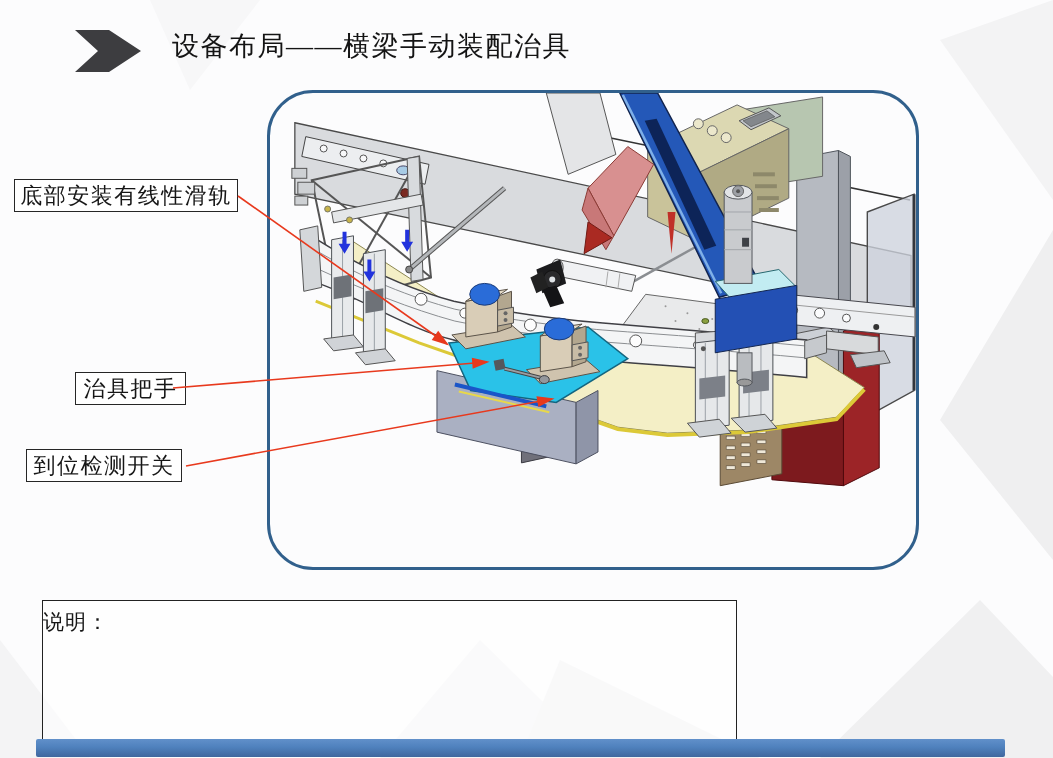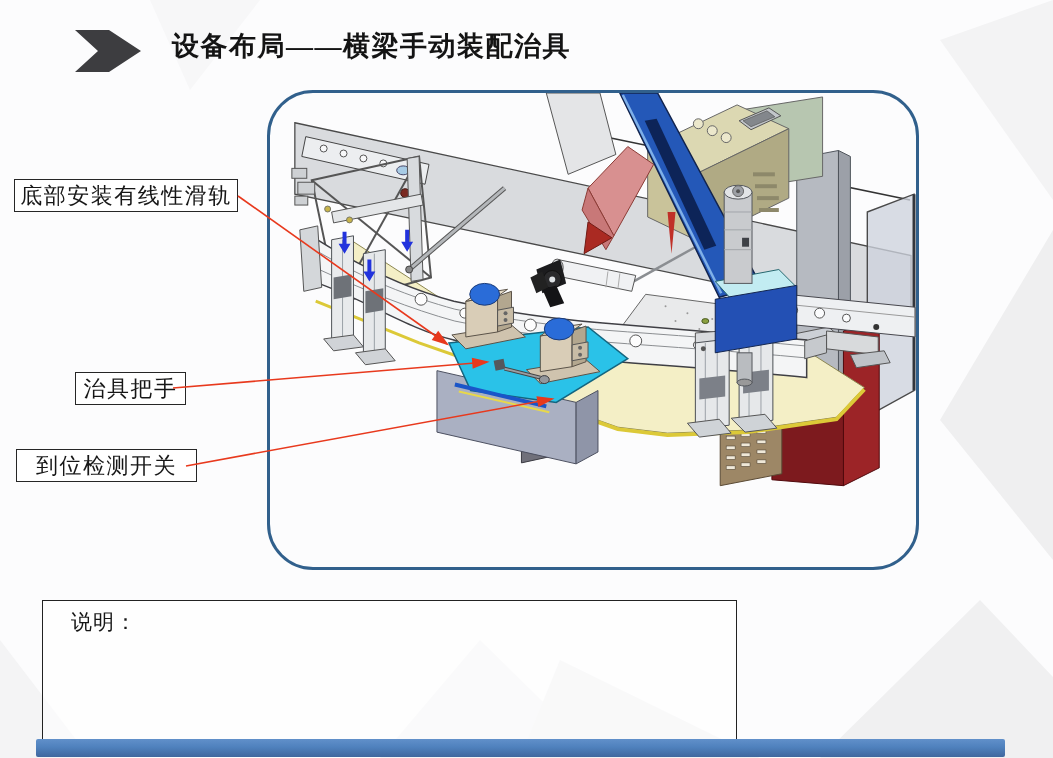--- a/index.html
+++ b/index.html
@@ -2,33 +2,33 @@
 <html><head>
 <meta charset="utf-8">
 <style>
   html,body{margin:0;padding:0}
   body{width:1053px;height:758px;position:relative;overflow:hidden;background:#fcfcfd;
        font-family:"Liberation Serif","DejaVu Serif",serif;color:#161616}
   .abs{position:absolute}
   svg{display:block}
   .watermark{left:0;top:0;z-index:0}
   .header-arrow{left:75px;top:30px;z-index:2}
-  .page-title{left:172px;top:28px;z-index:2;font-size:27px;font-weight:bold;color:#141414;
+  .page-title{left:172px;top:28px;z-index:2;font-size:27px;font-weight:normal;color:#141414;
               letter-spacing:1.5px;white-space:nowrap}
   .panel{left:267px;top:90px;width:646px;height:474px;border:3px solid #31608c;border-radius:46px;
          overflow:hidden;z-index:1;background:transparent}
   .callout{z-index:3;border:1.5px solid #262626;background:#ffffff;font-size:22px;letter-spacing:1.5px;
            display:flex;align-items:center;justify-content:center;height:33px;box-sizing:border-box;
            white-space:nowrap}
   .callout-1{left:14px;top:179px;width:224px}
   .callout-2{left:75px;top:372px;width:111px}
-  .callout-3{left:16px;top:449px;width:181px}
+  .callout-3{left:26px;top:449px;width:156px}
   .leaders{left:0;top:0;z-index:4;pointer-events:none}
   .notes{left:42px;top:600px;width:695px;height:145px;border:1.6px solid #222;z-index:2;
-         background:rgba(255,255,255,0.55);box-sizing:border-box;padding:7px 28px;
+         background:rgba(255,255,255,0.55);box-sizing:border-box;padding:7px 0;
          font-size:21px;line-height:28px;letter-spacing:1px}
   .notes p{margin:0}
   .notes .gap{margin-top:27px}
   .footer-bar{left:36px;top:739px;width:969px;height:18px;z-index:2;border-radius:2px;
               background:linear-gradient(180deg,#6190ca 0%,#4f81bd 45%,#40679e 100%)}
 </style>
 </head>
 <body>
 
 <svg class="abs watermark" width="1053" height="758">

